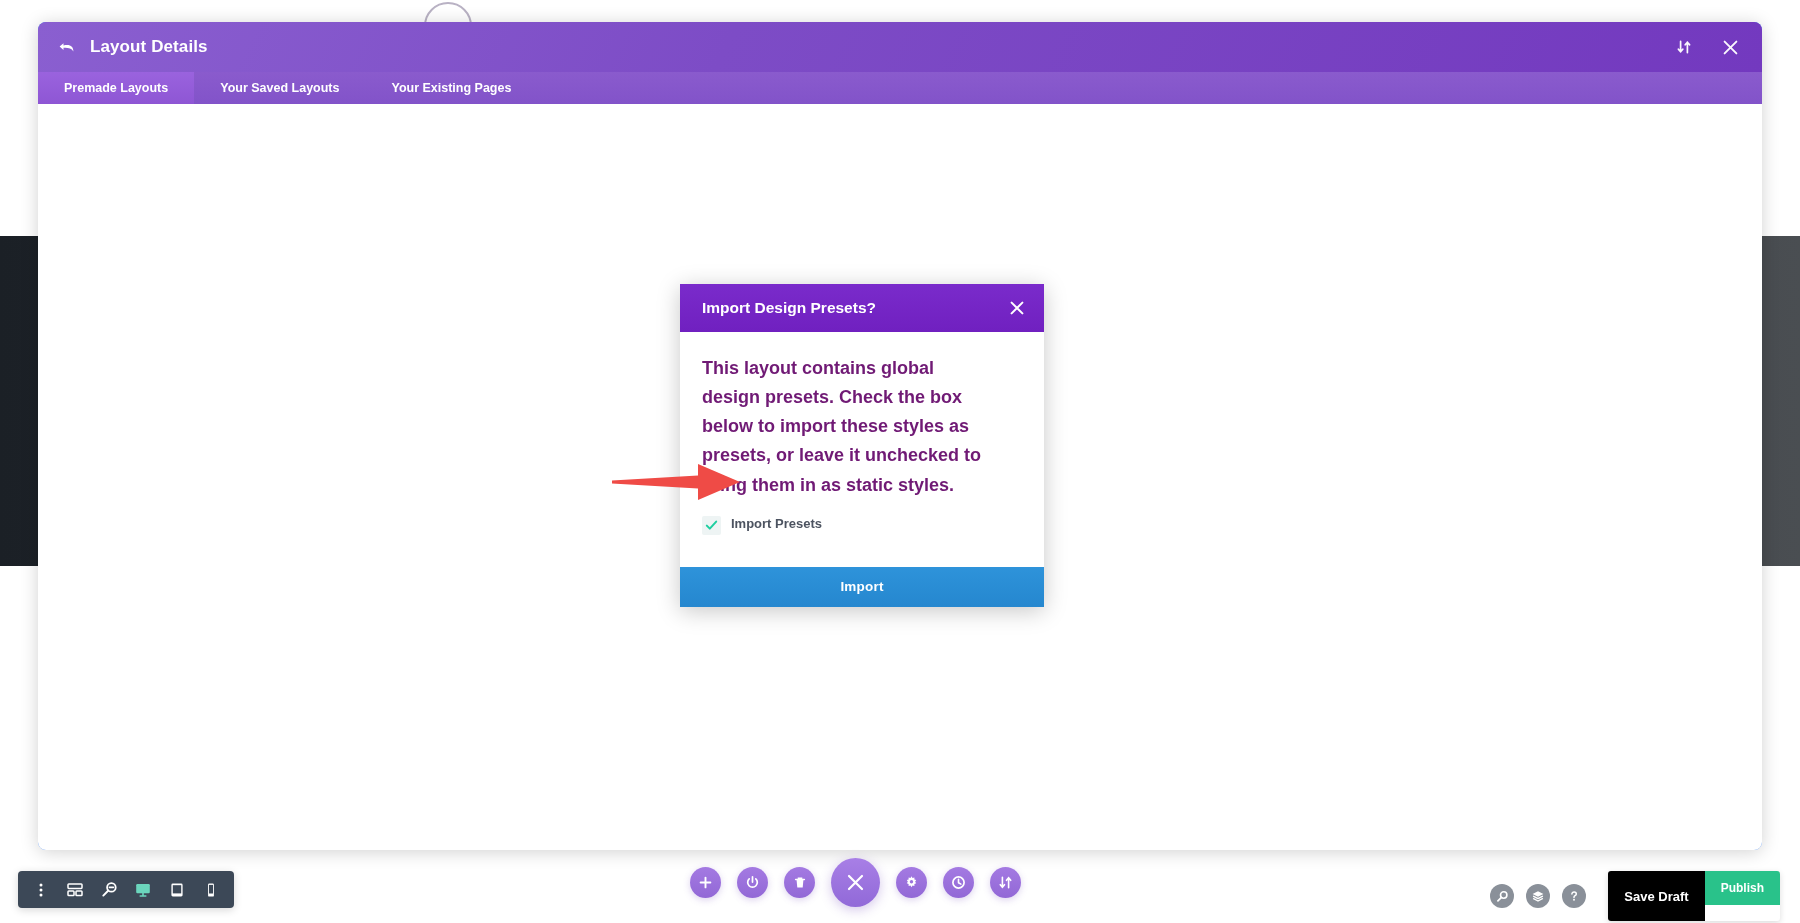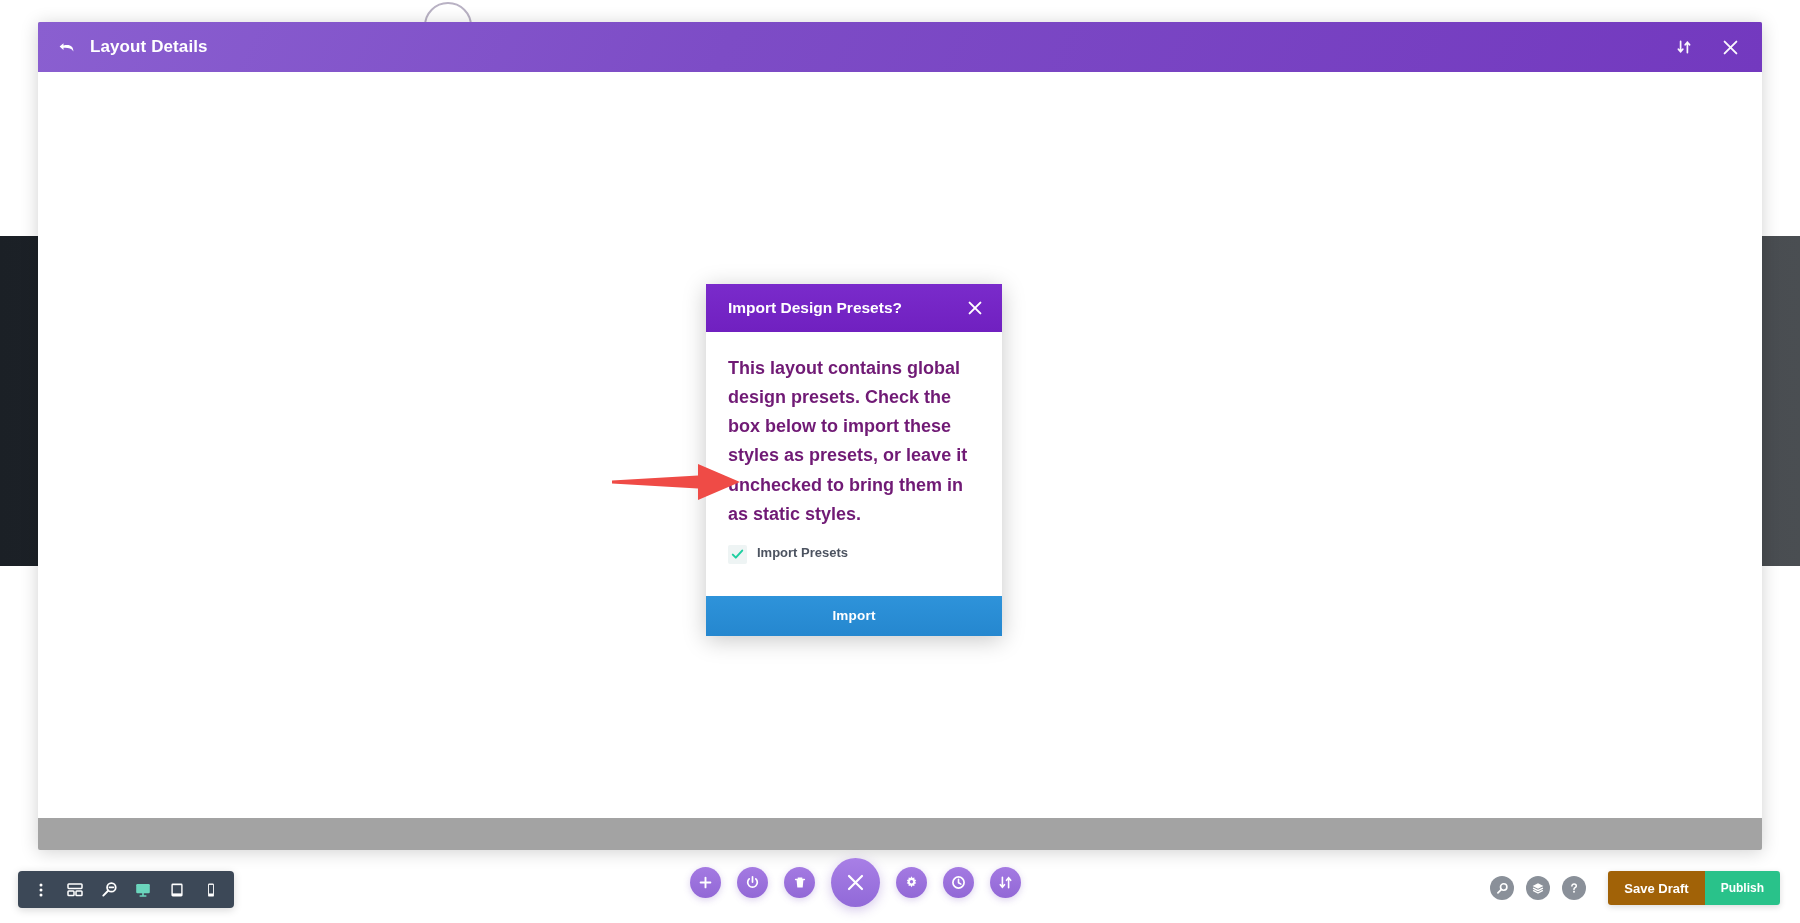--- a/index.html
+++ b/index.html
@@ -54,24 +54,24 @@
     background: transparent;
   }
 
   
   .ld-panel {
     position: absolute;
     left: 38px;
     top: 22px;
     width: 1724px;
     height: 828px;
-    background: #a3a3a3;
+    background: #3b82f6;
     box-shadow: 0 2px 18px rgba(0,0,0,0.18);
     overflow: hidden;
-    border-radius: 2px;
+    border-radius: 8px;
   }
 
   .ld-header {
     position: relative;
     height: 50px;
     background: linear-gradient(180deg, #8456c9 0%, #7b4bc4 45%, #7340bf 100%);
     background: linear-gradient(115deg, #8a5fd0 0%, #7d4cc6 40%, #7339bf 100%);
     display: flex;
     align-items: center;
     padding: 0 22px 0 18px;
@@ -138,23 +138,23 @@
 
   .ld-body {
     position: relative;
     height: calc(100% - 82px);
     background: #ffffff;
   }
 
   
   .modal {
     position: absolute;
-    left: 706px;
+    left: 680px;
     top: 284px;
-    width: 296px;
+    width: 364px;
     background: #ffffff;
     box-shadow: 0 4px 22px rgba(0,0,0,0.22);
     overflow: hidden;
     z-index: 40;
   }
 
   .modal-header {
     height: 48px;
     background: #7323c4;
     background: linear-gradient(180deg, #7a2bcb 0%, #7020c0 100%);
@@ -319,26 +319,26 @@
     flex: none;
   }
   .save-publish {
     display: flex;
     margin-left: 10px;
     border-radius: 3px;
     overflow: hidden;
     box-shadow: 0 2px 6px rgba(0,0,0,0.14);
   }
   .btn-save-draft {
-    background: #a16207;
+    background: #000000;
     color: #ffffff;
     font-size: 13px;
     font-weight: 700;
     padding: 0 16px;
-    height: 34px;
+    height: 50px;
     display: flex;
     align-items: center;
     cursor: pointer;
     border: 0;
     font-family: "Liberation Sans", sans-serif;
   }
   .btn-publish {
     background: #2ec08c;
     background: #29c28a;
     color: #ffffff;
@@ -381,20 +381,31 @@
           </svg>
         </div>
         <div class="ld-hdr-btn">
           <svg width="17" height="17" viewBox="0 0 17 17" fill="none">
             <path d="M2.6 2.6 L14.4 14.4 M14.4 2.6 L2.6 14.4" stroke="#ffffff" stroke-width="1.9" stroke-linecap="round"></path>
           </svg>
         </div>
       </div>
     </div>
 
+    <div class="ld-tabs">
+      <div class="ld-tab active">
+        <span>Premade Layouts</span>
+      </div>
+      <div class="ld-tab">
+        <span>Your Saved Layouts</span>
+      </div>
+      <div class="ld-tab">
+        <span>Your Existing Pages</span>
+      </div>
+    </div>
 
     <div class="ld-body"></div>
   </div>
 
   <div class="modal">
     <div class="modal-header">
       <div class="modal-title">Import Design Presets?</div>
       <div class="modal-close">
         <svg width="16" height="16" viewBox="0 0 16 16" fill="none">
           <path d="M2.6 2.6 L13.4 13.4 M13.4 2.6 L2.6 13.4" stroke="#ffffff" stroke-width="2" stroke-linecap="round"></path>

